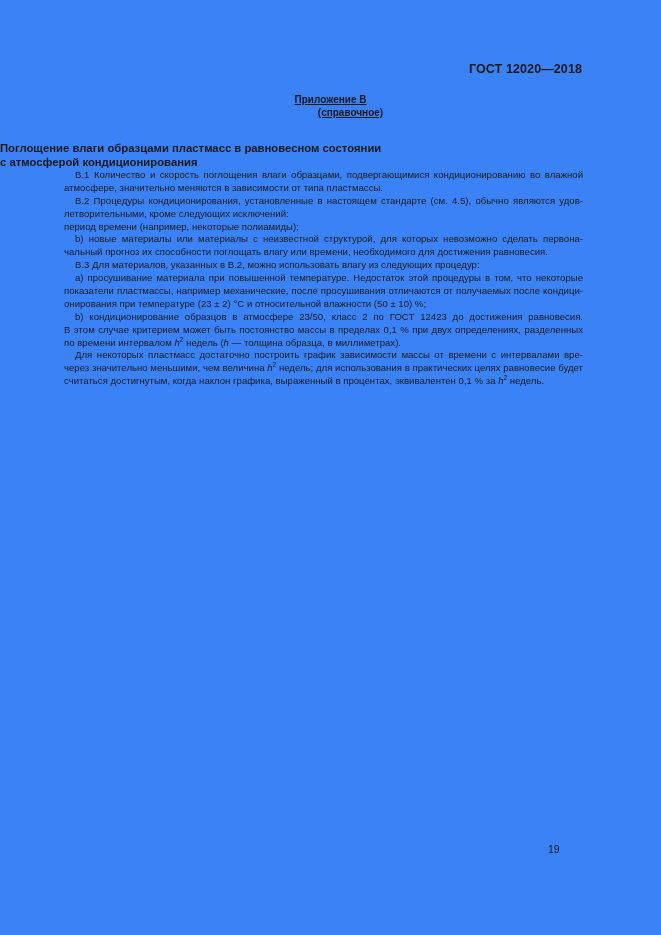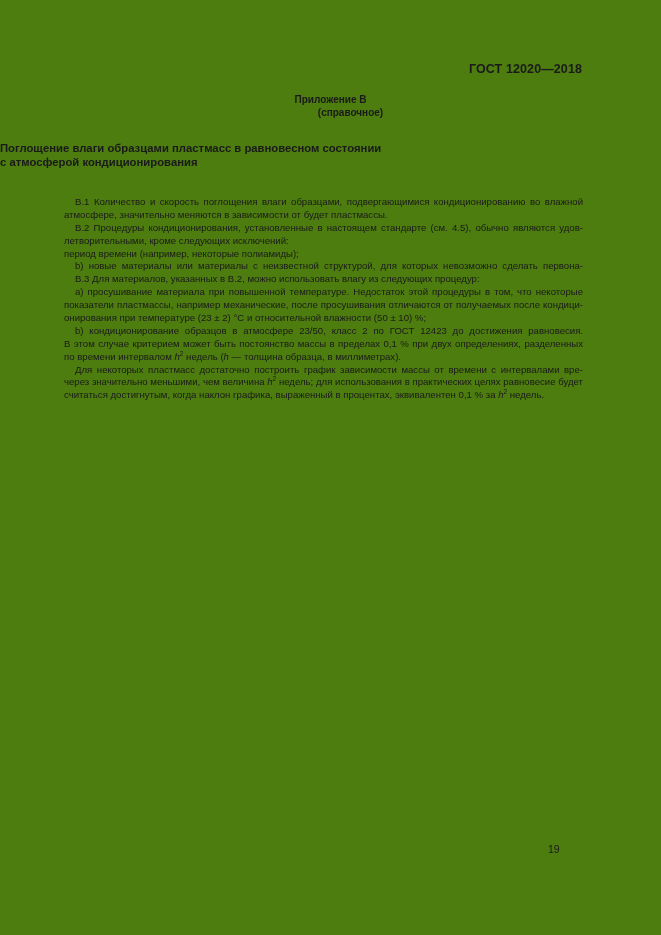--- a/index.html
+++ b/index.html
@@ -1,22 +1,22 @@
 <!DOCTYPE html>
 <html><head>
 <meta charset="utf-8">
 <style>
   html, body { margin: 0; padding: 0; background: #ffffff; }
   body { width: 661px; height: 935px; position: relative; overflow: hidden; font-family: "Liberation Sans", sans-serif; color: #1a1a1a; }
-  .page { position: absolute; left: 0; top: 0; width: 661px; height: 935px; background: #4d7c0f; }
+  .page { position: absolute; left: 0; top: 0; width: 661px; height: 935px; background: #3b82f6; }
   .std-code { position: absolute; top: 62px; right: 79px; font-size: 12.5px; font-weight: bold; letter-spacing: 0.1px; }
-  .annex { position: absolute; top: 94px; left: 0; width: 661px; text-align: center; font-size: 10px; font-weight: bold; line-height: 12.5px; }
+  .annex { position: absolute; top: 94px; left: 0; width: 661px; text-align: center; font-size: 10px; font-weight: bold; line-height: 12.5px; text-decoration: underline; }
   .annex .note { font-weight: bold; padding-left: 40px; }
   .title { position: absolute; top: 142px; left: 0; width: 661px; text-align: left; font-size: 11.3px; font-weight: bold; line-height: 13.5px; }
-  .body { position: absolute; top: 196px; left: 64px; width: 519px; font-size: 9.6px; line-height: 12.9px; }
+  .body { position: absolute; top: 169px; left: 64px; width: 519px; font-size: 9.6px; line-height: 12.9px; }
   .line { display: block; white-space: nowrap; text-align: justify; text-align-last: justify; height: 12.9px; overflow: visible; }
   .line.last { text-align-last: left; }
   .line.indent { padding-left: 11px; }
   sup { font-size: 6.5px; vertical-align: 4px; line-height: 0; }
   i { font-style: italic; }
   .page-num { position: absolute; top: 843px; left: 548px; font-size: 10.5px; }
 </style>
 </head>
 <body>
 
@@ -28,25 +28,26 @@
     <div class="note">(справочное)</div>
   </div>
 
   <div class="title">
     <div>Поглощение влаги образцами пластмасс в равновесном состоянии</div>
     <div>с атмосферой кондиционирования</div>
   </div>
 
   <div class="body">
     <span class="line indent">В.1 Количество и скорость поглощения влаги образцами, подвергающимися кондиционированию во влажной</span>
-    <span class="line last">атмосфере, значительно меняются в зависимости от будет пластмассы.</span>
+    <span class="line last">атмосфере, значительно меняются в зависимости от типа пластмассы.</span>
     <span class="line indent">В.2 Процедуры кондиционирования, установленные в настоящем стандарте (см. 4.5), обычно являются удов-</span>
     <span class="line last">летворительными, кроме следующих исключений:</span>
     <span class="line last">период времени (например, некоторые полиамиды);</span>
     <span class="line indent">b) новые материалы или материалы с неизвестной структурой, для которых невозможно сделать первона-</span>
+    <span class="line last">чальный прогноз их способности поглощать влагу или времени, необходимого для достижения равновесия.</span>
     <span class="line indent last">В.3 Для материалов, указанных в В.2, можно использовать влагу из следующих процедур:</span>
     <span class="line indent">а) просушивание материала при повышенной температуре. Недостаток этой процедуры в том, что некоторые</span>
     <span class="line">показатели пластмассы, например механические, после просушивания отличаются от получаемых после кондици-</span>
     <span class="line last">онирования при температуре (23 ± 2) °С и относительной влажности (50 ± 10) %;</span>
     <span class="line indent">b) кондиционирование образцов в атмосфере 23/50, класс 2 по ГОСТ 12423 до достижения равновесия.</span>
     <span class="line">В этом случае критерием может быть постоянство массы в пределах 0,1 % при двух определениях, разделенных</span>
     <span class="line last"><span>по времени интервалом </span><i>h</i><sup>2</sup><span> недель (</span><i>h</i><span> — толщина образца, в миллиметрах).</span></span>
     <span class="line indent">Для некоторых пластмасс достаточно построить график зависимости массы от времени с интервалами вре-</span>
     <span class="line"><span>через значительно меньшими, чем величина </span><i>h</i><sup>2</sup><span> недель; для использования в практических целях равновесие будет</span></span>
     <span class="line last"><span>считаться достигнутым, когда наклон графика, выраженный в процентах, эквивалентен 0,1 % за </span><i>h</i><sup>2</sup><span> недель.</span></span>

